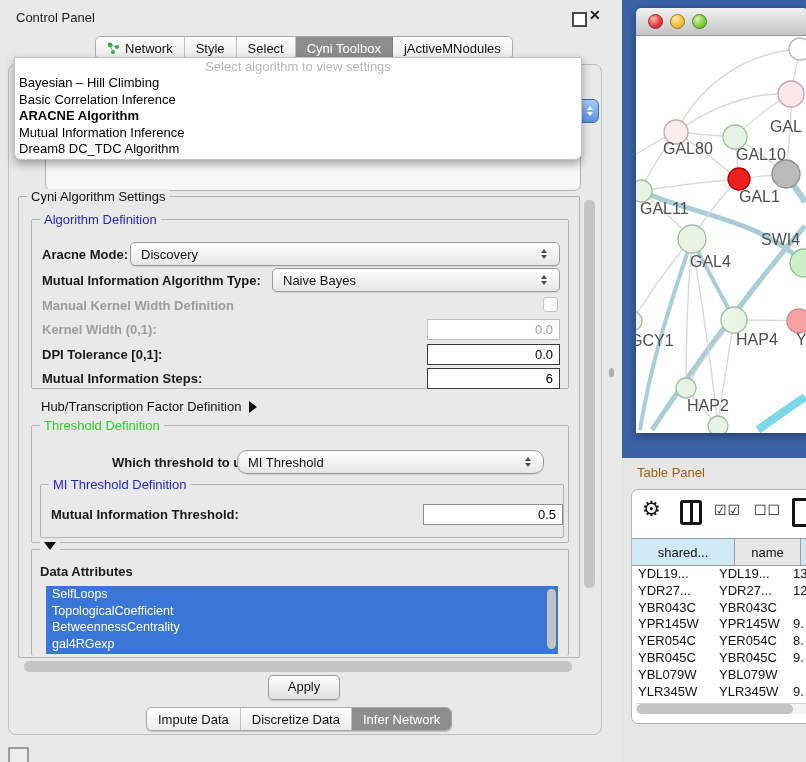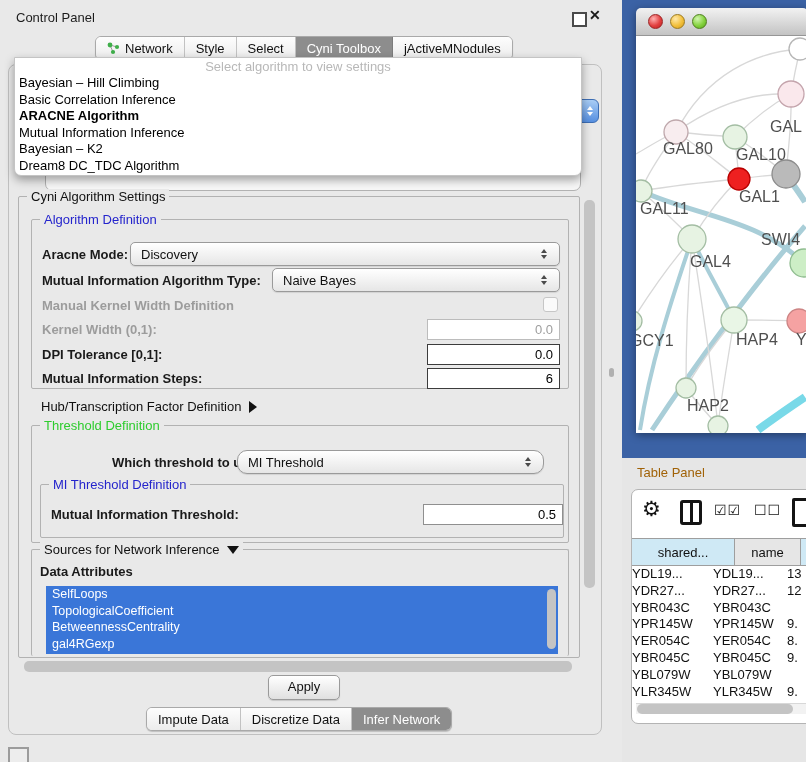--- a/index.html
+++ b/index.html
@@ -79,21 +79,21 @@
   .gear{left:10px;top:6px;font-size:21px;color:#141414;line-height:26px;}
   .colicon{left:48px;top:10px;width:16px;height:19px;border:3px solid #141414;border-radius:3px;}
   .colicon::after{content:"";position:absolute;left:50%;top:0;bottom:0;width:3px;margin-left:-1.5px;background:#141414;}
   .cbx{font-size:14px;color:#141414;letter-spacing:1px;}
   .pageicon{left:160px;top:8px;width:20px;height:23px;border:3px solid #141414;border-radius:2px;background:#fff;}
   .thead{left:0;top:48px;height:28px;display:flex;font-size:13px;}
   .th{border-right:1px solid #9e9e9e;border-top:1px solid #9e9e9e;border-bottom:1px solid #9e9e9e;
       display:flex;align-items:center;justify-content:center;box-sizing:border-box;}
   .th.hl{background:#cfe9f5;} .th.gr{background:#e6e6e6;}
   .trow{display:flex;height:16.8px;line-height:16.8px;font-size:13px;}
-  .td{overflow:hidden;white-space:nowrap;box-sizing:border-box;}
+  .td{overflow:hidden;white-space:nowrap;padding-left:6px;box-sizing:border-box;}
   .net-label{font-family:"Liberation Sans",sans-serif;}
 </style>
 </head>
 <body>
 
 <div class="r cp-title">Control Panel</div>
 <div class="r float-btn"></div>
 <div class="r close-btn">✕</div>
 
 <div class="r tabbar" style="left:95px;top:36px;">
@@ -128,21 +128,20 @@
     <span class="ad w" style="margin-top:2px;"></span>
 </div>
 
 <div class="r popup">
   <div class="popup-ph">Select algorithm to view settings</div>
   <div id="algorithm-list">
       <div class="popup-item">Bayesian – Hill Climbing</div>
       <div class="popup-item">Basic Correlation Inference</div>
       <div class="popup-item b">ARACNE Algorithm</div>
       <div class="popup-item">Mutual Information Inference</div>
-      <div class="popup-item">Bayesian – K2</div>
       <div class="popup-item">Dream8 DC_TDC Algorithm</div>
     </div>
 </div>
 
 <div class="r grp" style="left:18px;top:196px;width:560px;height:460px;">
   <span class="grp-title">Cyni Algorithm Settings</span>
 
   <div class="r grp" style="left:12px;top:22px;width:536px;height:168px;">
     <span class="grp-title t-blue">Algorithm Definition</span>
 
@@ -196,21 +195,20 @@
 
     <div class="r grp" style="left:8px;top:58px;width:522px;height:52px;">
       <span class="grp-title t-blue">MI Threshold Definition</span>
       <div class="r lbl" style="left:10px;top:22px;">Mutual Information Threshold:</div>
       <div class="r tf norm" style="left:382px;width:126px;top:19px;">0.5</div>
     </div>
   </div>
 
   <div class="r grp" style="left:12px;top:352px;width:536px;height:106px;border-bottom:none;">
     <span class="grp-title" style="display:flex;align-items:center;gap:7px;">
-      <span>Sources for Network Inference</span>
       <span class="tri-d"></span>
     </span>
     <div class="r lbl" style="left:8px;top:14px;">Data Attributes</div>
     <div class="r attr-list" style="left: 14px; top: 36px; right: 10px; height: 68px; background: rgb(58, 118, 216);" id="attr-list">
         <div class="attr-item">SelfLoops</div>
         <div class="attr-item">TopologicalCoefficient</div>
         <div class="attr-item">BetweennessCentrality</div>
         <div class="attr-item">gal4RGexp</div>
       </div>
     <div class="r sb-thumb" style="right:12px;top:39px;width:9px;height:60px;"></div>

